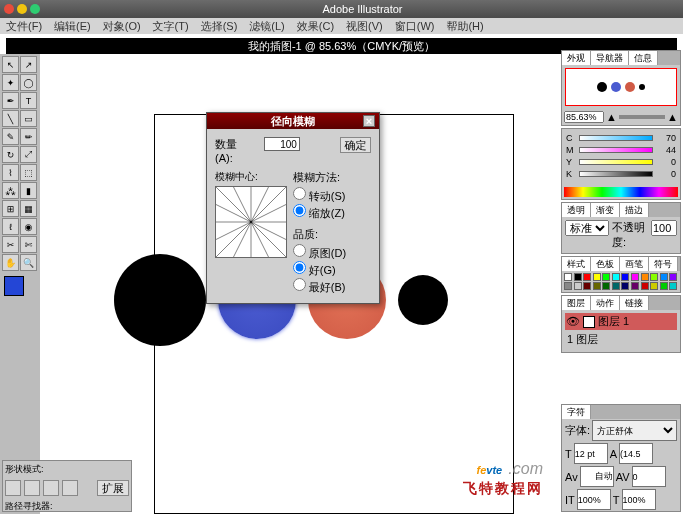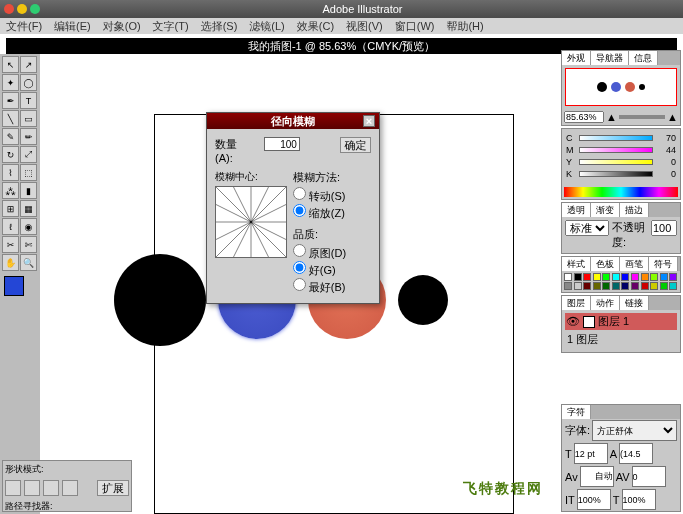--- a/index.html
+++ b/index.html
@@ -57,21 +57,21 @@
 .bottom-panels { position: absolute; bottom: 2px; left: 2px; display: flex; gap: 4px; }
 .bp { background: #c8c8c8; border: 1px solid #888; width: 130px; height: 52px; font-size: 9px; }
 .bp-row { display: flex; gap: 3px; padding: 2px; }
 .bp-btn { width: 16px; height: 16px; background: #d8d8d8; border: 1px solid #888; }
 .char-panel { position: absolute; right: 2px; bottom: 2px; width: 120px; background: #c8c8c8; border: 1px solid #888; }
 .char-panel .row { display: flex; gap: 2px; padding: 1px 3px; font-size: 9px; align-items: center; }
 .char-panel select, .char-panel input { font-size: 9px; height: 21px; border: 1px solid #737373; }
 .watermark { position: absolute; right: 140px; bottom: 20px; text-align: right; }
 .watermark .logo { font-size: 22px; font-weight: bold; font-style: italic; }
 .watermark .fe { color: #f39800; } .watermark .vte { color: #0068b7; } .watermark .com { color: #999; font-weight: normal; font-size: 16px; }
-.watermark .cn { color: #4d7c0f; font-size: 14px; font-weight: bold; letter-spacing: 2px; }
+.watermark .cn { color: #b91c1c; font-size: 14px; font-weight: bold; letter-spacing: 2px; }
 </style>
 </head>
 <body>
 
 <div class="titlebar">
   <div class="ctrl">
     <span class="red"></span>
     <span class="yel"></span>
     <span class="grn"></span>
   </div>
@@ -202,20 +202,21 @@
             <div class="grp-title" style="margin-top:6px">品质:</div>
             <label><input type="radio" name="q" style=""> <span>原图(D)</span></label>
             <label><input type="radio" name="q" checked="" style=""> <span>好(G)</span></label>
             <label><input type="radio" name="q" style=""> <span>最好(B)</span></label>
           </div>
         </div>
       </div>
     </div>
 
     <div class="watermark">
+      <div class="logo"><span class="fe">fe</span><span class="vte">vte</span> <span class="com">.com</span></div>
       <div class="cn">飞特教程网</div>
     </div>
   </div>
 </div>
 
 <div class="panels">
   <div class="panel">
     <div class="panel-tabs">
       <div class="panel-tab">外观</div>
       <div class="panel-tab">导航器</div>

